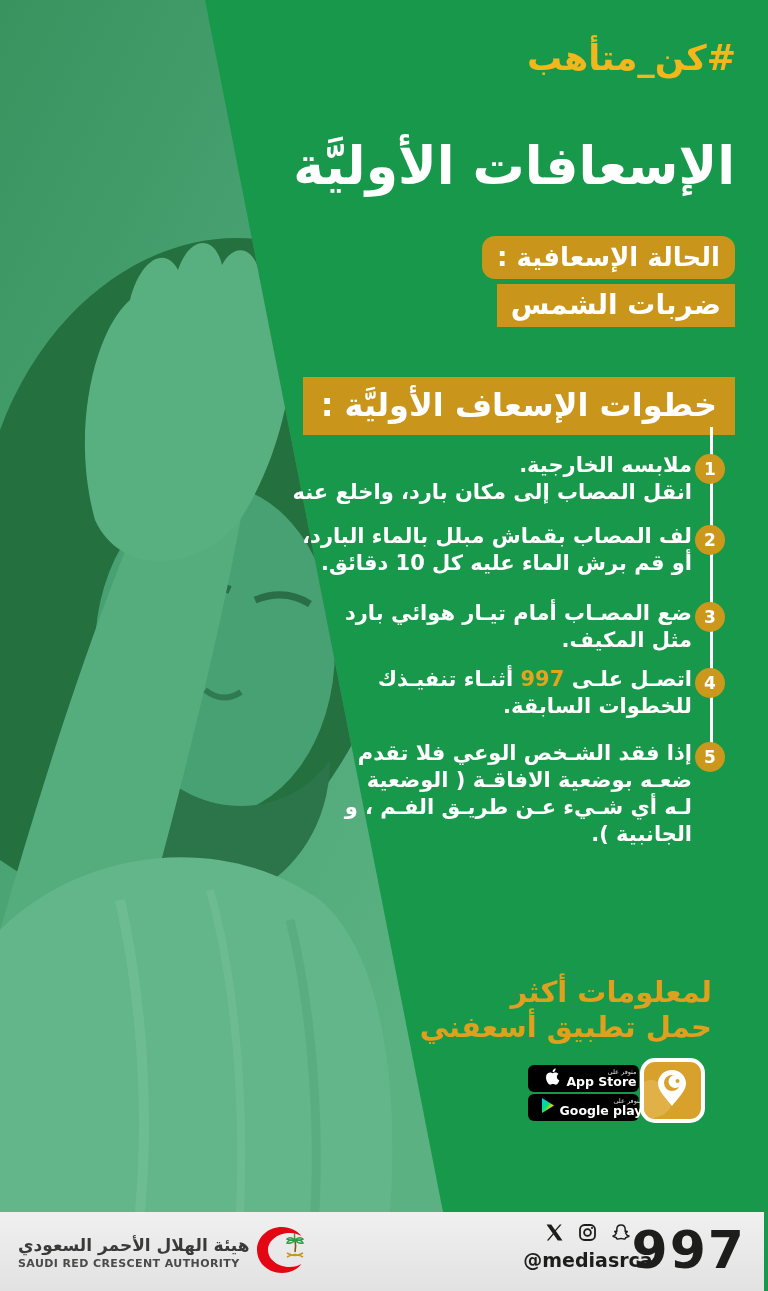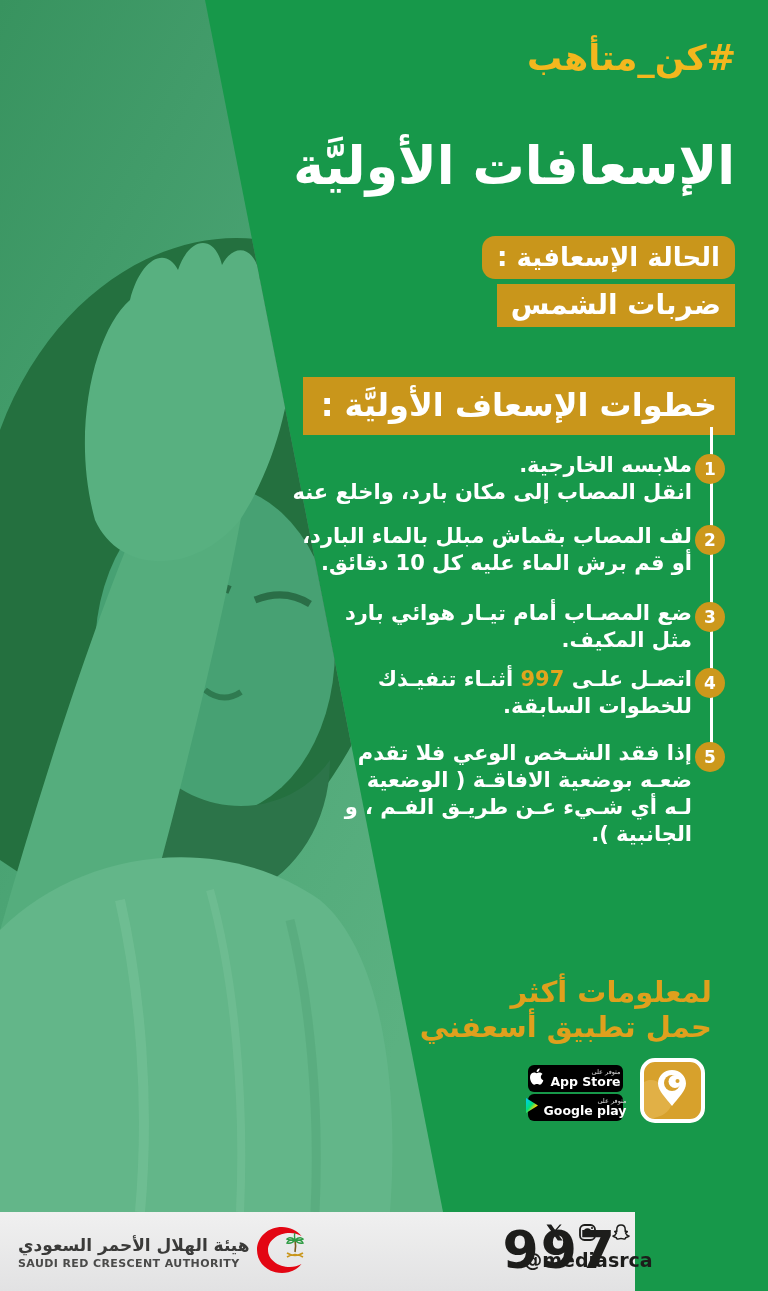--- a/index.html
+++ b/index.html
@@ -43,33 +43,33 @@
     display:flex;align-items:center;justify-content:center;
   }
   .step-1{top:452px;} .step-2{top:523px;} .step-3{top:600px;} .step-4{top:666px;} .step-5{top:740px;}
   
   .promo{
     position:absolute;top:975px;right:56px;color:#dfa01d;direction:rtl;text-align:right;
     font-size:29px;font-weight:bold;line-height:35px;white-space:nowrap;
   }
   .store-badge{
     position:absolute;left:528px;width:95px;height:27px;background:#000;border-radius:6px;
-    display:flex;align-items:center;justify-content:center;gap:5px;color:#fff;
+    display:flex;align-items:center;justify-content:center;gap:5px;color:#fff;padding-left:16px;
   }
   .badge-appstore{top:1065px;} .badge-googleplay{top:1094px;}
   .store-badge .badge-texts{display:flex;flex-direction:column;align-items:flex-end;line-height:1;}
   .store-badge .badge-pre{font-size:6.5px;color:#ddd;direction:rtl;margin-bottom:1px;}
   .store-badge .badge-name{font-size:12.5px;font-weight:bold;white-space:nowrap;}
   .app-icon{
     position:absolute;left:640px;top:1058px;width:65px;height:65px;background:#d7a12c;
     border:4px solid #fff;border-radius:15px;box-sizing:border-box;overflow:hidden;
   }
   
   .footer{
-    position:absolute;left:0;bottom:0;width:635px;height:79px;
+    position:absolute;left:0;bottom:0;width:764px;height:79px;
     background:linear-gradient(#f0f0f0,#e2e2e3);display:flex;align-items:center;
   }
   .org{position:absolute;left:18px;top:14px;display:flex;align-items:center;gap:6px;}
   .org-texts{display:flex;flex-direction:column;}
   .org-ar{font-size:17px;font-weight:bold;color:#3a3a39;direction:rtl;text-align:right;white-space:nowrap;}
   .org-en{font-size:11px;font-weight:bold;color:#4a4a49;letter-spacing:.4px;white-space:nowrap;margin-top:2px;}
   .social{position:absolute;left:533px;top:12px;width:110px;display:flex;flex-direction:column;align-items:center;}
   .social-icons{display:flex;gap:16px;align-items:center;}
   .handle{font-size:19px;font-weight:bold;color:#1d1d1b;margin-top:4px;white-space:nowrap;}
   .phone{

